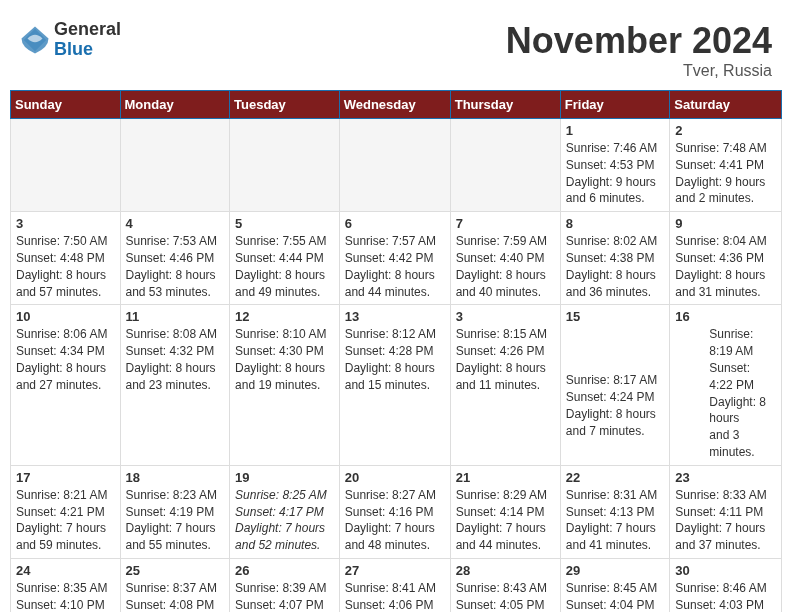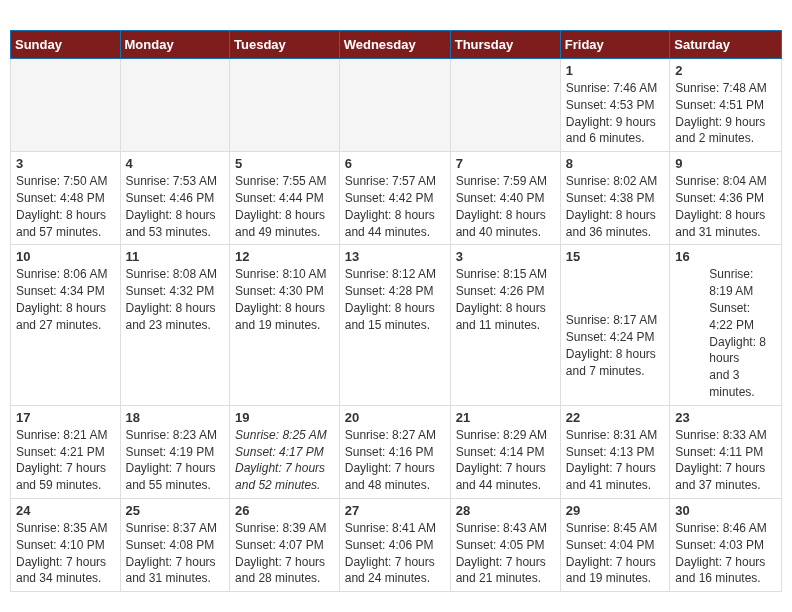--- a/index.html
+++ b/index.html
@@ -85,20 +85,35 @@
       line-height: 1.4;
     }
     tr.week-row td {
       height: 90px;
     }
   </style>
 </head>
 <body>
 
 <div class="header">
+  <div class="logo">
+    <svg class="logo-icon" viewBox="0 0 40 40" xmlns="http://www.w3.org/2000/svg">
+      <path d="M20 5 L35 20 L20 35 L5 20 Z" fill="#1a6faf" opacity="0.3"></path>
+      <path d="M20 2 L38 18 Q38 30 20 38 Q2 30 2 18 Z" fill="#1a6faf" opacity="0.7"></path>
+      <path d="M10 18 Q20 8 30 18 Q20 28 10 18Z" fill="white" opacity="0.6"></path>
+    </svg>
+    <div class="logo-text">
+      <span class="logo-general">General</span>
+      <span class="logo-blue">Blue</span>
+    </div>
+  </div>
+  <div class="title-area">
+    <div class="month-title">November 2024</div>
+    <div class="location">Tver, Russia</div>
+  </div>
 </div>
 
 <table class="calendar">
   <thead>
     <tr>
     <th>Sunday</th>
         <th>Monday</th>
         <th>Tuesday</th>
         <th>Wednesday</th>
         <th>Thursday</th>
@@ -116,21 +131,21 @@
         <td>
           <span class="day-num">1</span>
           <div class="day-info" style="white-space: pre-line;">Sunrise: 7:46 AM
 Sunset: 4:53 PM
 Daylight: 9 hours
 and 6 minutes.</div>
         </td>
         <td>
           <span class="day-num">2</span>
           <div class="day-info" style="white-space: pre-line;">Sunrise: 7:48 AM
-Sunset: 4:51 PM
+Sunset: 4:41 PM
 Daylight: 9 hours
 and 2 minutes.</div>
         </td>
       </tr>
       <tr class="week-row">
         <td>
           <span class="day-num">3</span>
           <div class="day-info" style="white-space: pre-line;">Sunrise: 7:50 AM
 Sunset: 4:48 PM
 Daylight: 8 hours

